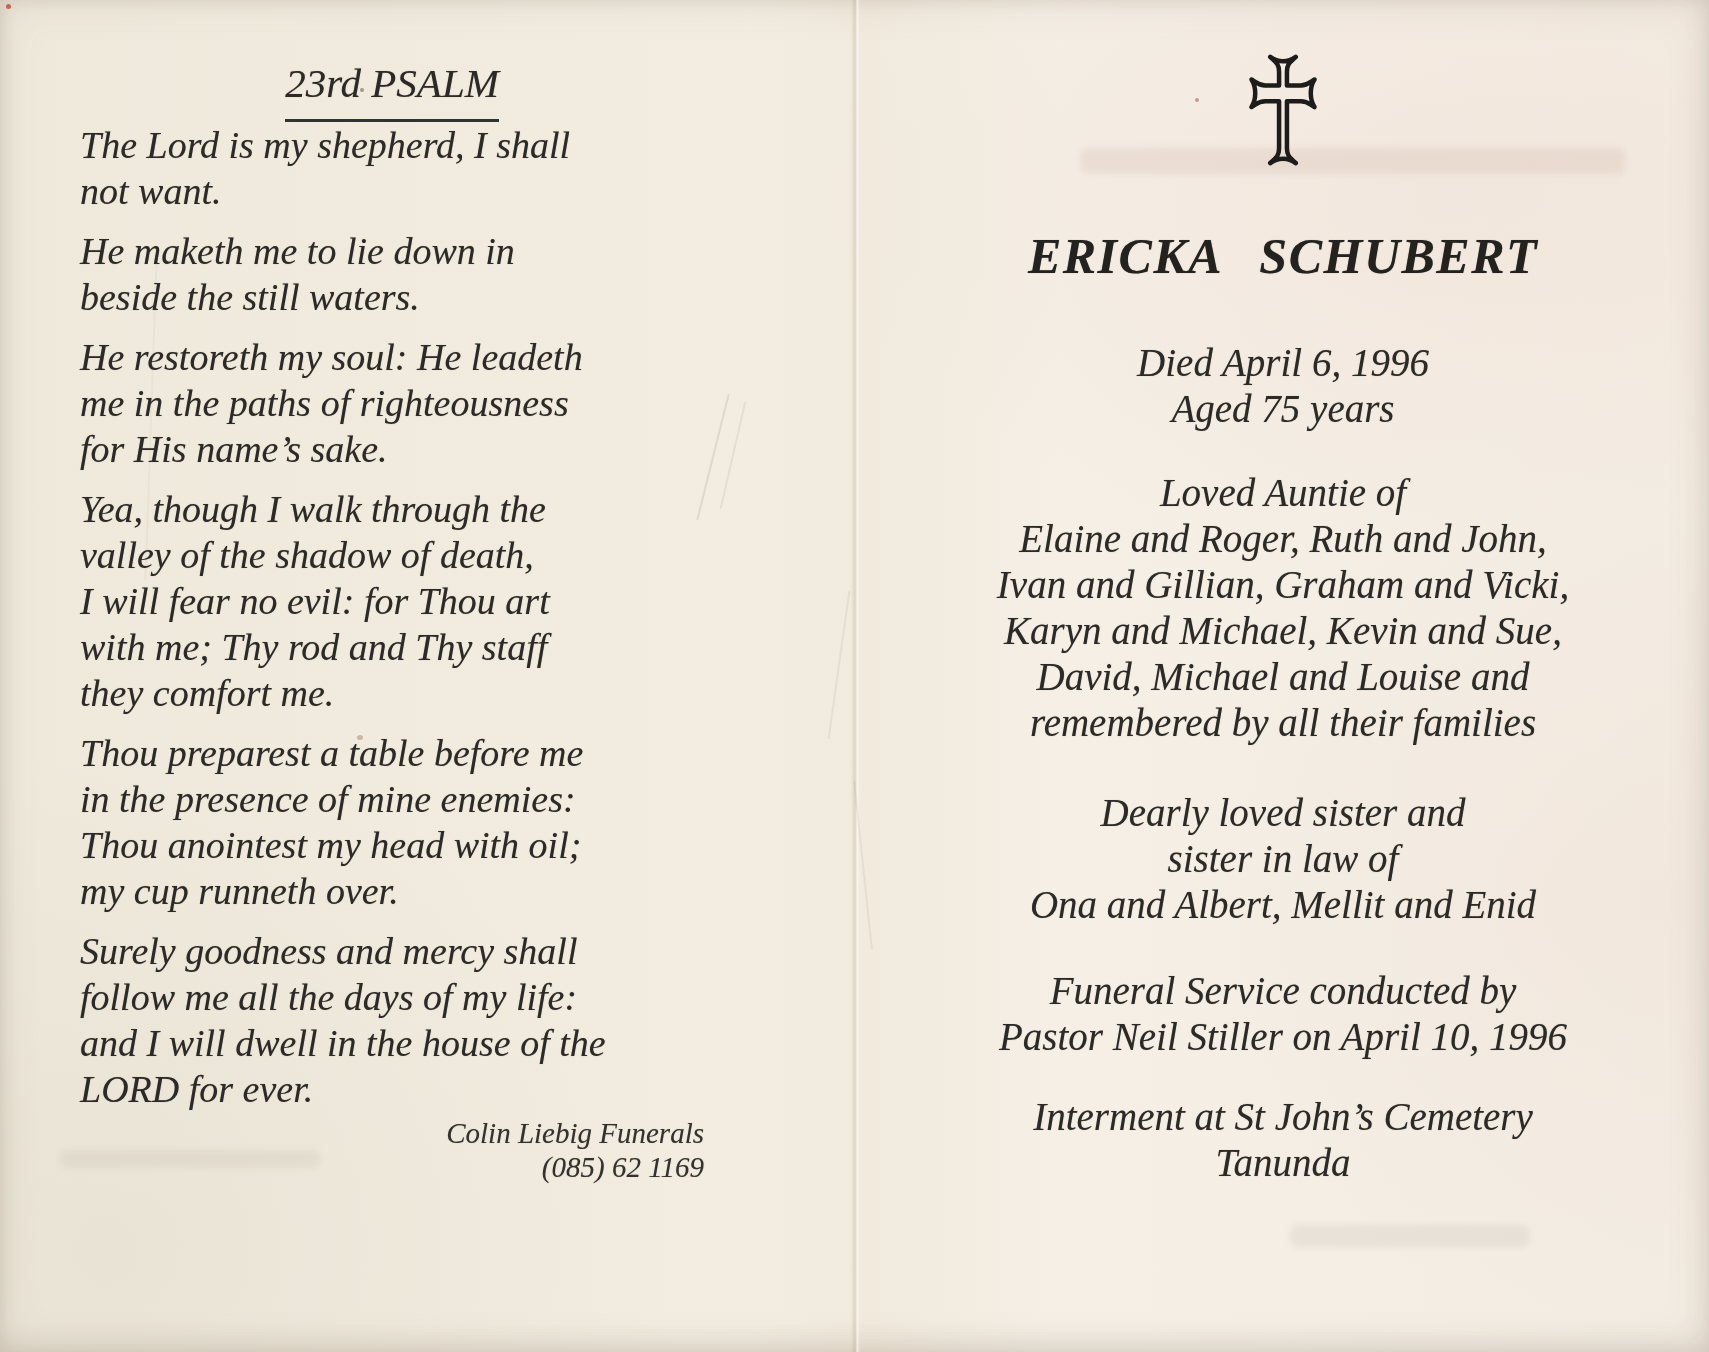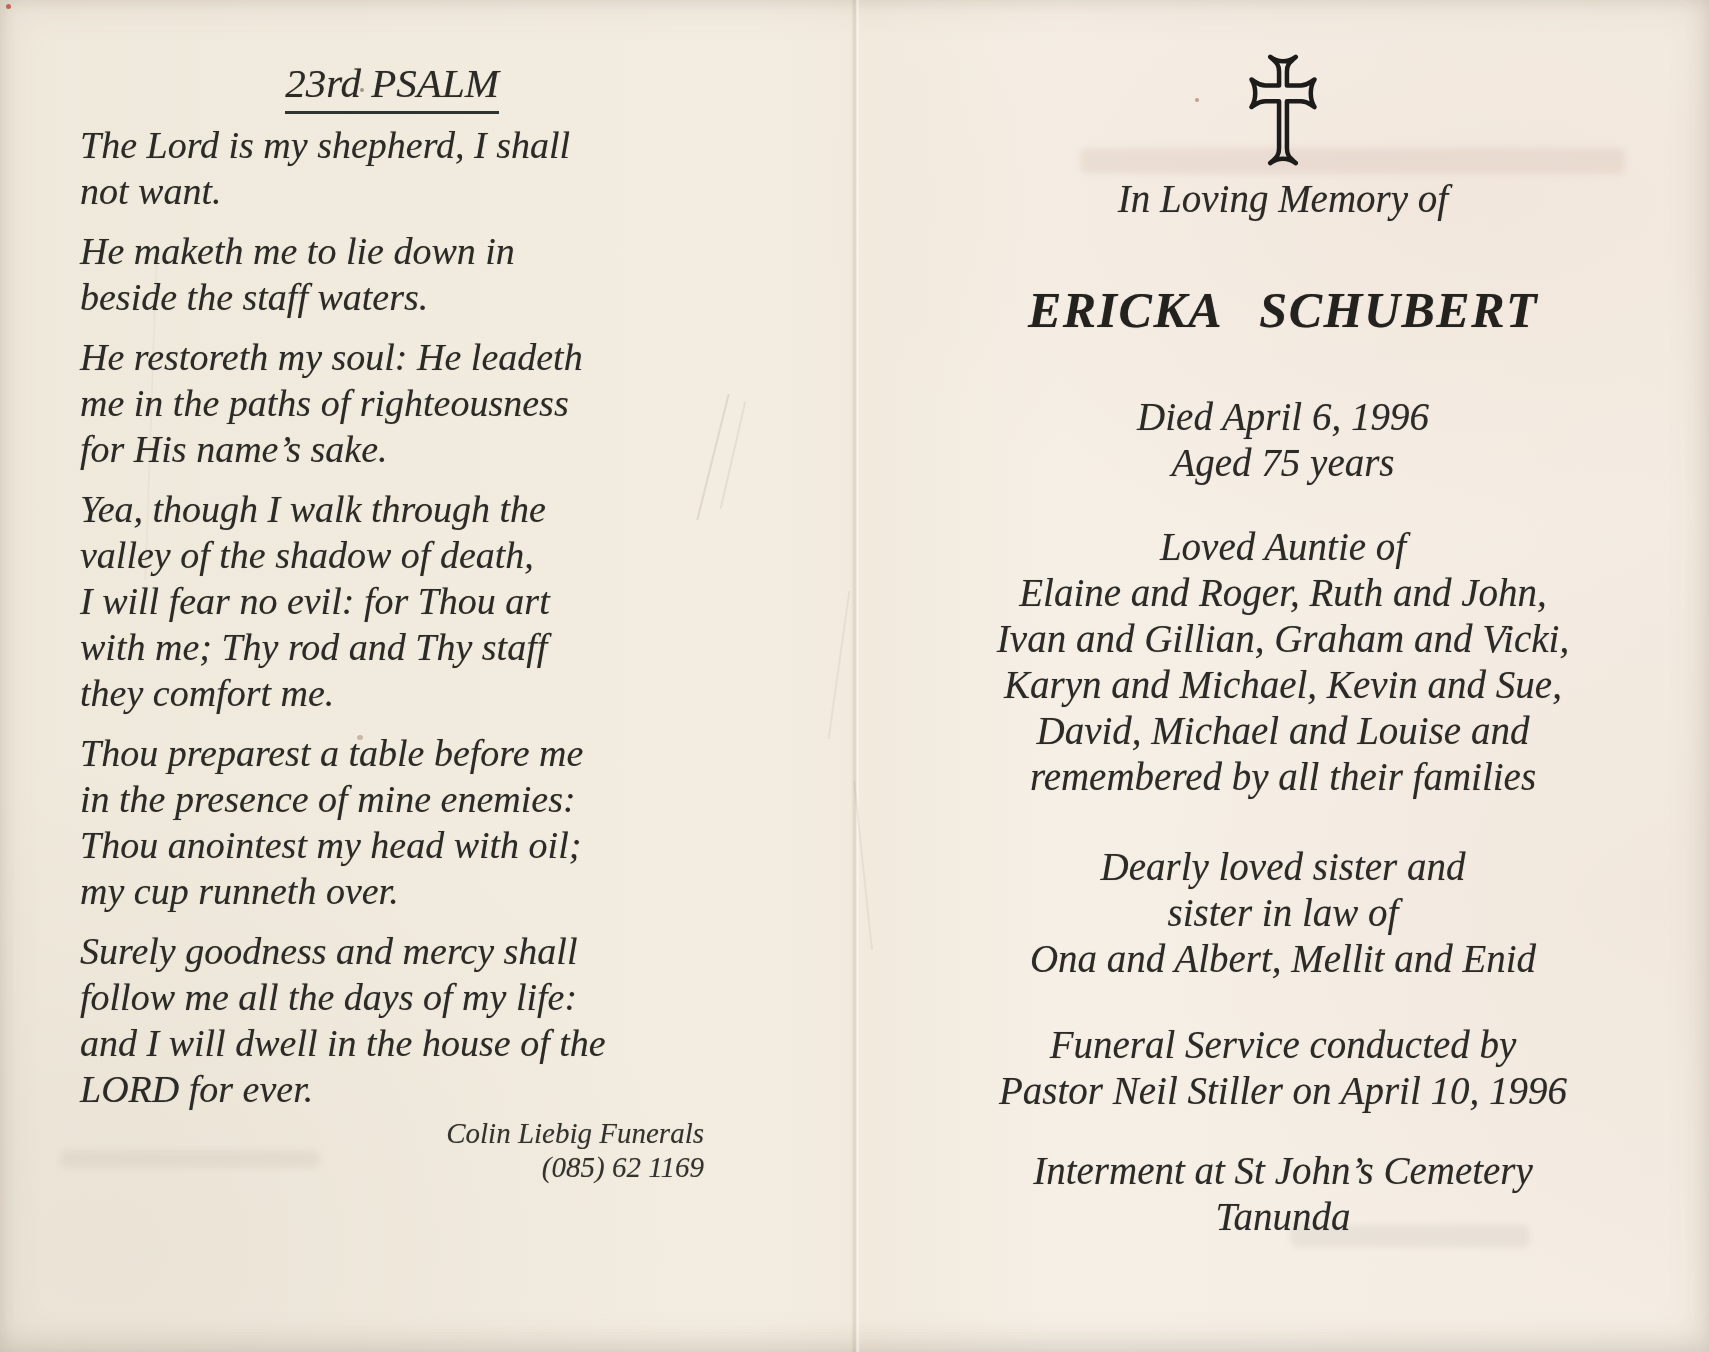--- a/index.html
+++ b/index.html
@@ -27,21 +27,21 @@
   .scratch{background:rgba(120,108,90,0.16);width:2px;border-radius:2px;}
   .smudge{filter:blur(3px);border-radius:8px;}
   .speck{width:5px;height:5px;border-radius:50%;}
   
   .page{position:absolute;top:0;}
   .page.left{left:80px;top:58px;width:624px;}
   .psalm-title{
     text-align:center;font-style:italic;font-size:41px;line-height:50px;margin-bottom:14px;
     text-shadow:0 0 1px rgba(44,42,38,0.4);
   }
-  .psalm-title .u{border-bottom:3.5px solid #2e3531;padding-bottom:5px;}
+  .psalm-title .u{border-bottom:3.5px solid #2e3531;padding-bottom:13px;}
   .psalm{margin:14px 0 0 0;font-style:italic;font-size:38px;line-height:46px;
     text-shadow:0 0 1px rgba(44,42,38,0.35);}
   .psalm .ln{display:block;white-space:nowrap;}
   .credit{margin-top:4px;text-align:right;font-family:Liberation Serif, serif;
     font-style:italic;font-size:29px;line-height:34px;color:#33322e;
     text-shadow:0 0 1px rgba(44,42,38,0.3);}
   
   .page.right{left:880px;top:52px;width:806px;text-align:center;}
   .cross-wrap{height:116px;margin-bottom:8px;}
   .cross-wrap svg{display:inline-block;}
@@ -80,21 +80,21 @@
 
   <div class="page left">
     <div class="psalm-title"><span class="u">23rd PSALM</span></div>
 
     <p class="psalm">
       <span class="ln">The Lord is my shepherd, I shall</span>
       <span class="ln">not want.</span>
     </p>
     <p class="psalm">
       <span class="ln">He maketh me to lie down in</span>
-      <span class="ln">beside the staff waters.</span>
+      <span class="ln">beside the still waters.</span>
     </p>
     <p class="psalm">
       <span class="ln">He restoreth my soul: He leadeth</span>
       <span class="ln">me in the paths of righteousness</span>
       <span class="ln">for His name’s sake.</span>
     </p>
     <p class="psalm">
       <span class="ln">Yea, though I walk through the</span>
       <span class="ln">valley of the shadow of death,</span>
       <span class="ln">I will fear no evil: for Thou art</span>
@@ -136,21 +136,20 @@
                  L 44,50 L 58,50
                  C 65,50 67,53 72,56
                  C 67,48 67,36 72,28
                  C 67,31 65,34 58,34
                  L 44,34 L 44,20
                  C 44,13 46,11 53,5
                  C 45,11 35,11 27,5 Z" fill="none" stroke="#1d1c1a" stroke-width="4.6" stroke-linejoin="round"></path>
       </svg>
     </div>
 
-    <div class="memory">In Loving Memory of</div>
 
     <div class="deceased">ERICKA SCHUBERT</div>
 
     <div class="rblock mt-died">
       <span class="ln">Died April 6, 1996</span>
       <span class="ln">Aged 75 years</span>
     </div>
 
     <div class="rblock mt-fam2">
       <span class="ln">Loved Auntie of</span>

